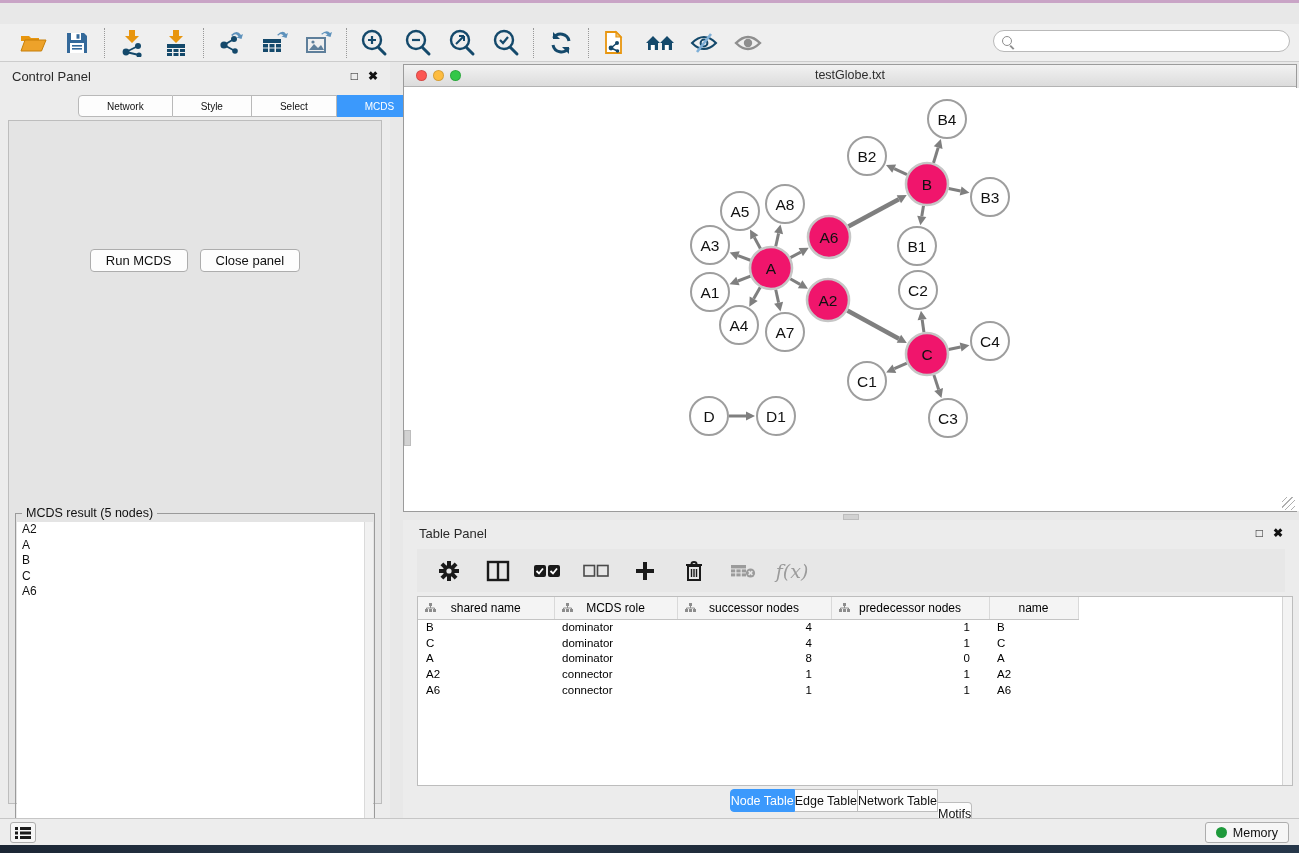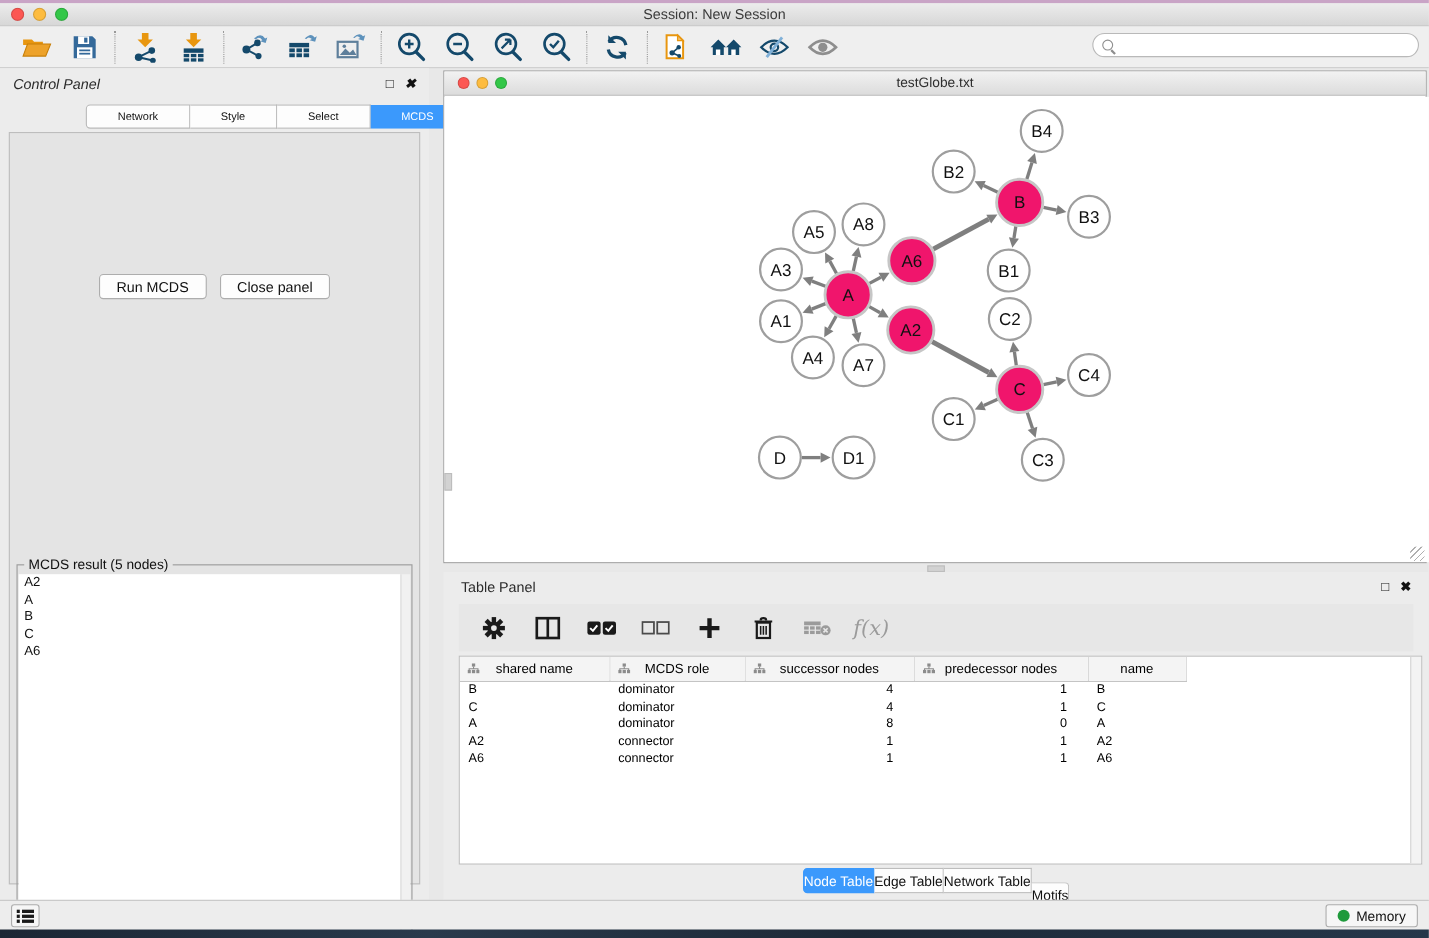--- a/index.html
+++ b/index.html
@@ -22,21 +22,21 @@
   .tbtn { width: 36px; height: 32px; display: flex; align-items: center; justify-content: center; cursor: default; }
   .search-box { position: absolute; right: 9px; top: 6px; width: 297px; height: 22px; background: #FFF;
                 border: 1px solid #B9B9B9; border-radius: 12px; display: flex; align-items: center; padding: 0 8px; }
   .search-box input { border: none; outline: none; flex: 1; font-size: 12px; background: transparent; margin-left: 6px; }
   .mag { width: 10px; height: 10px; border: 1.6px solid #8E8E8E; border-radius: 50%; position: relative; flex: none; }
   .mag:after { content: ""; position: absolute; width: 1.6px; height: 5px; background: #8E8E8E;
                left: 8px; top: 8px; transform: rotate(-45deg); }
 
   
   .control-panel { position: absolute; left: 0; top: 62px; width: 390px; height: 756px; background: #ECECEC; }
-  .panel-head { height: 28px; display: flex; align-items: center; padding: 0 12px; font-size: 13px; color: #2A2A2A; font-style: italic; }
+  .panel-head { height: 28px; display: flex; align-items: center; padding: 0 12px; font-size: 13px; color: #2A2A2A; }
   .panel-head .spacer { flex: 1; }
   .win-ic { font-size: 12px; color: #111; margin-left: 10px; font-weight: bold; cursor: default; }
   .cp-tabs { position: absolute; left: 78px; top: 33px; display: flex; }
   .cp-tab { border: 1px solid #B9B9B9; border-left: none; background: #FDFDFD; font-size: 10px; color: #111;
             padding: 3px 28px; height: 22px; line-height: 15px; cursor: default; }
   .cp-tab:first-child { border-left: 1px solid #B9B9B9; border-radius: 4px 0 0 4px; }
   .cp-tab:last-child { border-radius: 0 4px 4px 0; }
   .cp-tab.selected { background: #3B99FC; border-color: #3B99FC; color: #FFF; }
   .cp-inner { position: absolute; left: 8px; top: 58px; width: 374px; height: 684px;
               background: #E4E4E4; border: 1px solid #BDBDBD; }
@@ -106,28 +106,20 @@
 
   svg text { font-family: "Liberation Sans", sans-serif; }
 </style>
 </head>
 <body>
 
 <div class="app">
 
   <div class="top-strip"></div>
 
-  <div class="titlebar">
-    <div class="traffic">
-      <div class="light red"></div>
-      <div class="light yellow"></div>
-      <div class="light green"></div>
-    </div>
-    <div class="title-text">Session: New Session</div>
-  </div>
 
   <div class="toolbar">
     <div class="tgroup">
       <div class="tbtn">
         <svg width="28" height="24" viewBox="0 0 28 24">
           <path d="M2 5 h8 l2 2 h8 v3 H2 z" fill="#E8960F"></path>
           <path d="M2 20 L6 9 h21 l-4.5 11 z" fill="#EDA22A" stroke="#C77F08" stroke-width="1"></path>
         </svg>
       </div>
       <div class="tbtn">

